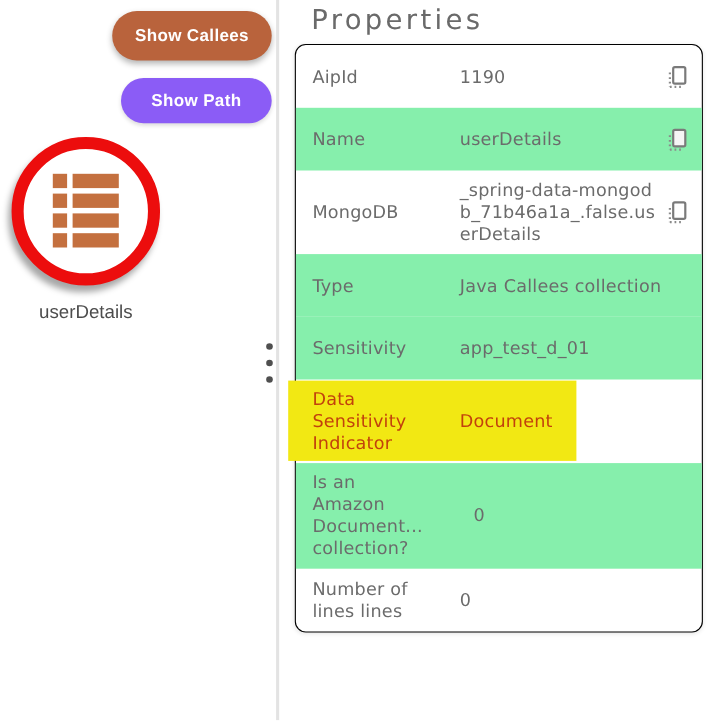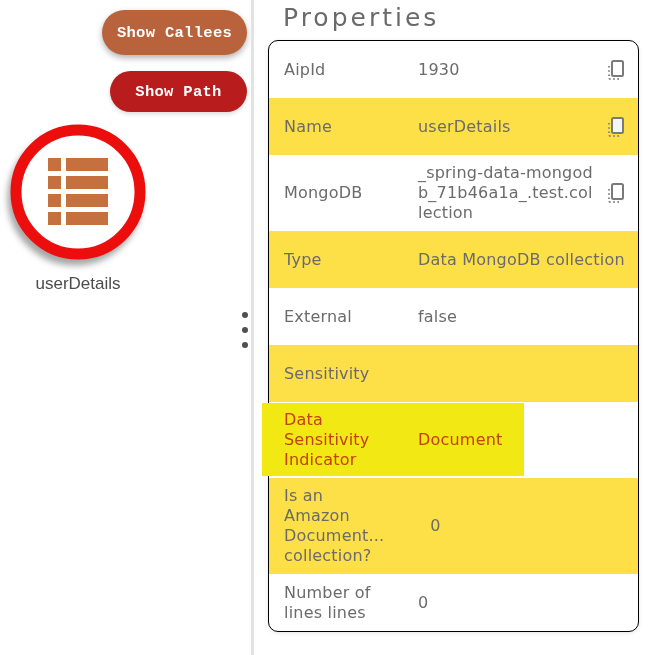--- a/index.html
+++ b/index.html
@@ -16,34 +16,34 @@
 
   
   .btn {
     position: absolute;
     display: flex;
     align-items: center;
     justify-content: center;
     border: none;
     border-radius: 23px;
     color: #ffffff;
-    font-family: Liberation Mono, monospace;
+    font-family: Liberation Sans, sans-serif;
     font-weight: bold;
     font-size: 15.5px;
     letter-spacing: 0.3px;
     cursor: pointer;
   }
   .btn-callees {
     left: 102px; top: 10px; width: 145px; height: 45px;
     background: #b9633c;
     box-shadow: 0 3px 6px rgba(0,0,0,0.30);
   }
   .btn-path {
     left: 110px; top: 71px; width: 137px; height: 41px;
-    background: #b91c1c;
+    background: #8b5cf6;
     box-shadow: 0 2px 4px rgba(0,0,0,0.15);
   }
 
   .node-wrap { position: absolute; left: 8px; top: 121px; width: 140px; height: 175px; }
   .node-svg { filter: drop-shadow(-3px 6px 3px rgba(0,0,0,0.35)); cursor: pointer; }
   .node-label {
     position: absolute; left: 0; top: 153px; width: 140px;
     text-align: center;
     font-family: "Liberation Sans", sans-serif;
     font-size: 17px; color: #4c4c4c;
@@ -79,21 +79,21 @@
     position: relative;
     display: flex;
     align-items: center;
     min-height: 57px;
     padding: 8px 12px 8px 15px;
     font-size: 16px;
     line-height: 20px;
     letter-spacing: 0.2px;
     color: #6b6b6b;
   }
-  .prow.alt { background: #fde047; }
+  .prow.alt { background: #86efac; }
   .prow:first-child { border-radius: 10px 10px 0 0; }
   .prow:last-child  { border-radius: 0 0 10px 10px; }
   .plabel { flex: 0 0 88px; margin-right: 46px; position: relative; z-index: 1; }
   .pvalue { flex: 1 1 auto; word-break: break-all; position: relative; z-index: 1; }
   .picon  { flex: 0 0 22px; margin-left: 8px; display: flex; justify-content: flex-end; cursor: pointer; }
 
   .hl-row .hl {
     position: absolute; left: -7px; top: 1px; bottom: 2px; width: 262px;
     background: #f2e813; z-index: 0;
   }
@@ -131,21 +131,21 @@
     <i></i>
   </div>
 
   <div class="panel">
     <div class="panel-title">Properties</div>
 
     <div class="card">
 
       <div class="prow">
         <div class="plabel">AipId</div>
-        <div class="pvalue">1930</div>
+        <div class="pvalue">1190</div>
         <div class="picon">
           <svg width="22" height="24" viewBox="0 0 22 24">
             <path d="M5 8 V21 M5 21 H15" fill="none" stroke="#8a8a8a" stroke-width="2" stroke-dasharray="1.6 2.6"></path>
             <rect x="8" y="3" width="11" height="15" rx="1.5" fill="#ffffff" stroke="#7a7a7a" stroke-width="2"></rect>
           </svg>
         </div>
       </div>
 
       <div class="prow alt">
         <div class="plabel">Name</div>
@@ -153,41 +153,38 @@
         <div class="picon">
           <svg width="22" height="24" viewBox="0 0 22 24">
             <path d="M5 8 V21 M5 21 H15" fill="none" stroke="#8a8a8a" stroke-width="2" stroke-dasharray="1.6 2.6"></path>
             <rect x="8" y="3" width="11" height="15" rx="1.5" fill="#f5f5f5" stroke="#7a7a7a" stroke-width="2"></rect>
           </svg>
         </div>
       </div>
 
       <div class="prow">
         <div class="plabel">MongoDB</div>
-        <div class="pvalue">_spring-data-mongodb_71b46a1a_.test.collection</div>
+        <div class="pvalue">_spring-data-mongodb_71b46a1a_.false.userDetails</div>
         <div class="picon">
           <svg width="22" height="24" viewBox="0 0 22 24">
             <path d="M5 8 V21 M5 21 H15" fill="none" stroke="#8a8a8a" stroke-width="2" stroke-dasharray="1.6 2.6"></path>
             <rect x="8" y="3" width="11" height="15" rx="1.5" fill="#ffffff" stroke="#7a7a7a" stroke-width="2"></rect>
           </svg>
         </div>
       </div>
 
       <div class="prow alt">
         <div class="plabel">Type</div>
-        <div class="pvalue">Data MongoDB collection</div>
-      </div>
-
-      <div class="prow">
-        <div class="plabel">External</div>
-        <div class="pvalue">false</div>
-      </div>
+        <div class="pvalue">Java Callees collection</div>
+      </div>
+
 
       <div class="prow alt">
         <div class="plabel">Sensitivity</div>
+        <div class="pvalue">app_test_d_01</div>
       </div>
 
       <div class="prow hl-row">
         <div class="hl"></div>
         <div class="plabel">Data Sensitivity Indicator</div>
         <div class="pvalue">Document</div>
       </div>
 
       <div class="prow alt">
         <div class="plabel">Is an Amazon Document... collection?</div>

